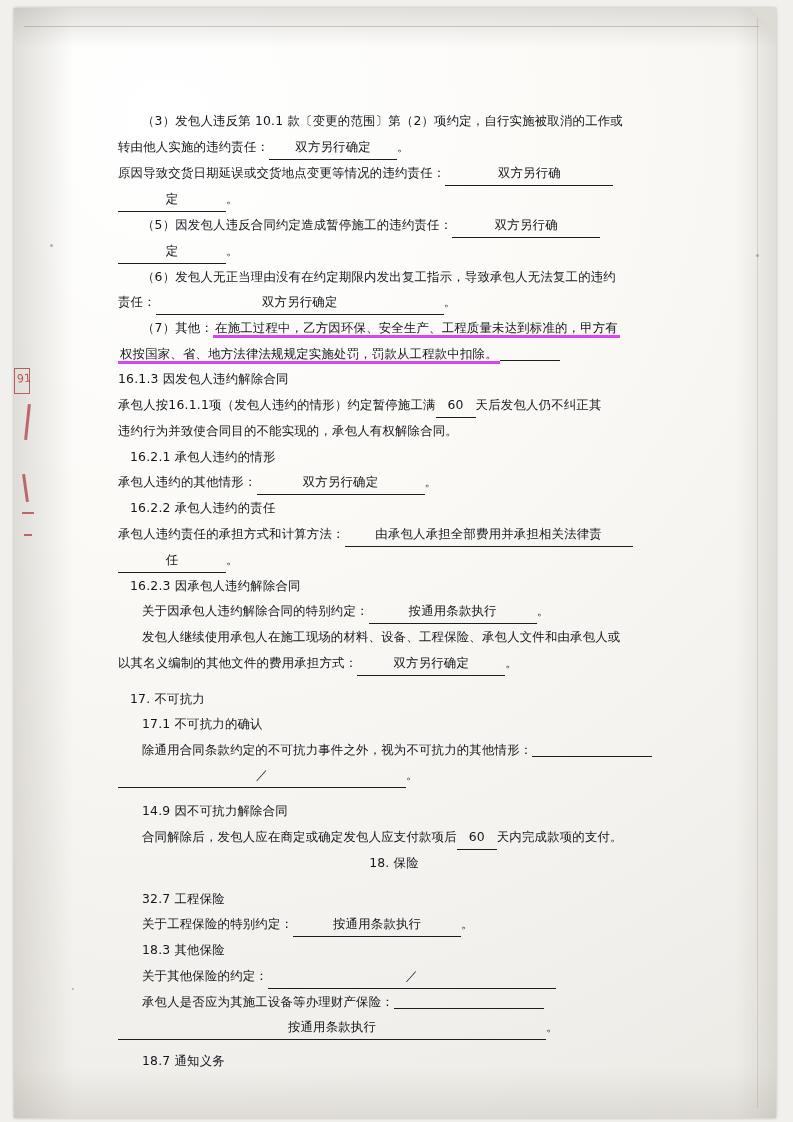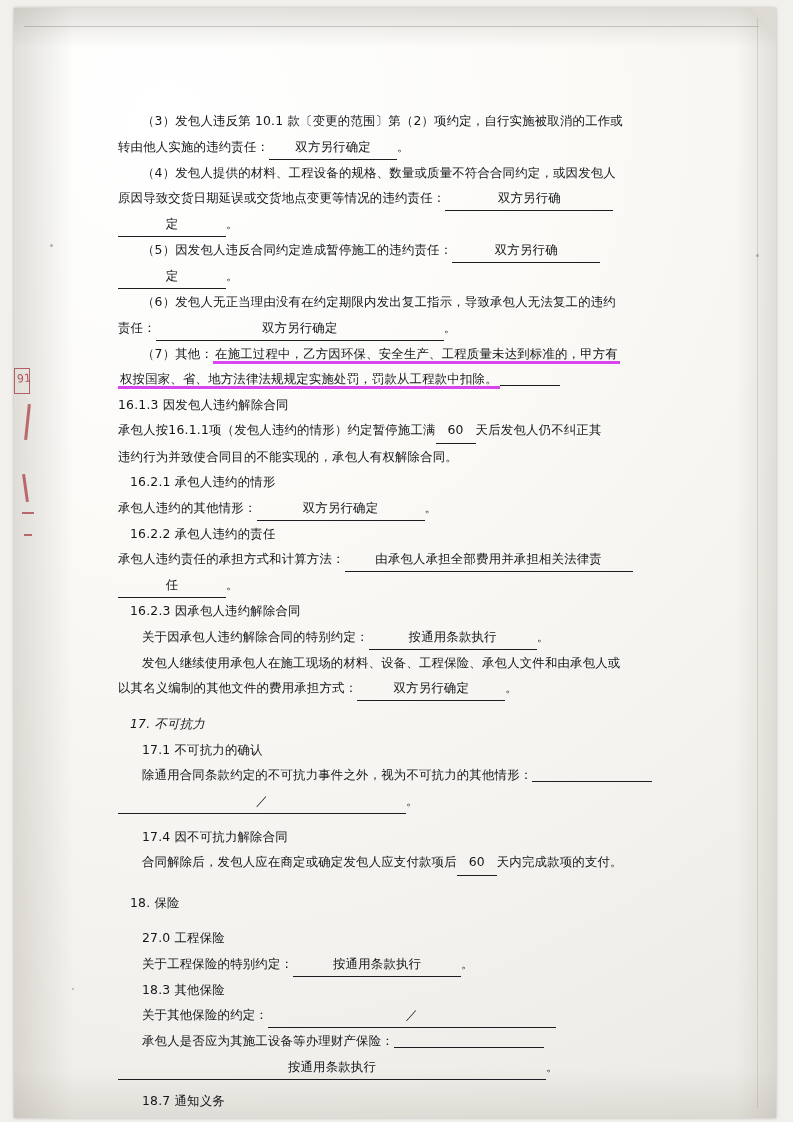--- a/index.html
+++ b/index.html
@@ -190,21 +190,20 @@
   <div class="mark-stroke" style="left:26px; top:404px; width:3px; height:36px; transform:rotate(6deg);"></div>
   <div class="mark-stroke" style="left:24px; top:474px; width:3px; height:28px; transform:rotate(-8deg);"></div>
   <div class="mark-stroke" style="left:22px; top:512px; width:12px; height:2px;"></div>
   <div class="mark-stroke" style="left:24px; top:534px; width:8px; height:2px;"></div>
 
   <div class="doc">
 
     <p class="p ind1">（3）发包人违反第 10.1 款〔变更的范围〕第（2）项约定，自行实施被取消的工作或</p>
     <p class="p ind0">转由他人实施的违约责任：<span class="fill w120">双方另行确定</span>。</p>
 
-    <p class="p ind1">（4）发包人提供的材料、工程设备的规格、数量或质量不符合合同约定，或因发包人</p>
     <p class="p ind0">原因导致交货日期延误或交货地点变更等情况的违约责任：<span class="fill w160">双方另行确</span></p>
     <p class="p ind0"><span class="fill w100">定</span>。</p>
 
     <p class="p ind1">（5）因发包人违反合同约定造成暂停施工的违约责任：<span class="fill w140">双方另行确</span></p>
     <p class="p ind0"><span class="fill w100">定</span>。</p>
 
     <p class="p ind1">（6）发包人无正当理由没有在约定期限内发出复工指示，导致承包人无法复工的违约</p>
     <p class="p ind0">责任：<span class="fill w280">双方另行确定</span>。</p>
 
     <p class="p ind1">（7）其他：<span class="u-under">在施工过程中，乙方因环保、安全生产、工程质量未达到标准的，甲方有</span></p>
@@ -219,30 +218,30 @@
 
     <p class="p ind2">16.2.2 承包人违约的责任</p>
     <p class="p ind0">承包人违约责任的承担方式和计算方法：<span class="fill w280">由承包人承担全部费用并承担相关法律责</span></p>
     <p class="p ind0"><span class="fill w100">任</span>。</p>
 
     <p class="p ind2">16.2.3 因承包人违约解除合同</p>
     <p class="p ind1">关于因承包人违约解除合同的特别约定：<span class="fill w160">按通用条款执行</span>。</p>
     <p class="p ind1">发包人继续使用承包人在施工现场的材料、设备、工程保险、承包人文件和由承包人或</p>
     <p class="p ind0">以其名义编制的其他文件的费用承担方式：<span class="fill w140">双方另行确定</span>。</p>
 
-    <p class="p ind2" style="margin-top:10px;font-style:italic;">17.  不可抗力</p>
+    <p class="p ind2" style="margin-top:10px;">17.  不可抗力</p>
     <p class="p sub">17.1 不可抗力的确认</p>
     <p class="p sub">除通用合同条款约定的不可抗力事件之外，视为不可抗力的其他情形：<span class="rule-rest" style="width:120px;"></span></p>
     <p class="p ind0"><span class="fill w280">／</span>。</p>
 
-    <p class="p sub" style="margin-top:10px;">17.4 因不可抗力解除合同</p>
+    <p class="p sub" style="margin-top:10px;">14.9 因不可抗力解除合同</p>
     <p class="p sub">合同解除后，发包人应在商定或确定发包人应支付款项后<span class="num-fill">60</span>天内完成款项的支付。</p>
 
-    <p class="p ind2" style="margin-top:14px;">18.  保险</p>
-    <p class="p sub" style="margin-top:10px;">27.0 工程保险</p>
+    <p class="p ind2" style="text-align:center;">18.  保险</p>
+    <p class="p sub" style="margin-top:10px;">32.7 工程保险</p>
     <p class="p sub">关于工程保险的特别约定：<span class="fill w160">按通用条款执行</span>。</p>
     <p class="p sub">18.3 其他保险</p>
     <p class="p sub">关于其他保险的约定：<span class="fill w280">／</span></p>
     <p class="p sub">承包人是否应为其施工设备等办理财产保险：<span class="rule-rest" style="width:150px;"></span></p>
     <p class="p ind0"><span class="fill w420">按通用条款执行</span>。</p>
     <p class="p sub" style="margin-top:8px;">18.7 通知义务</p>
   </div>
 </div>
 
 </body></html>

